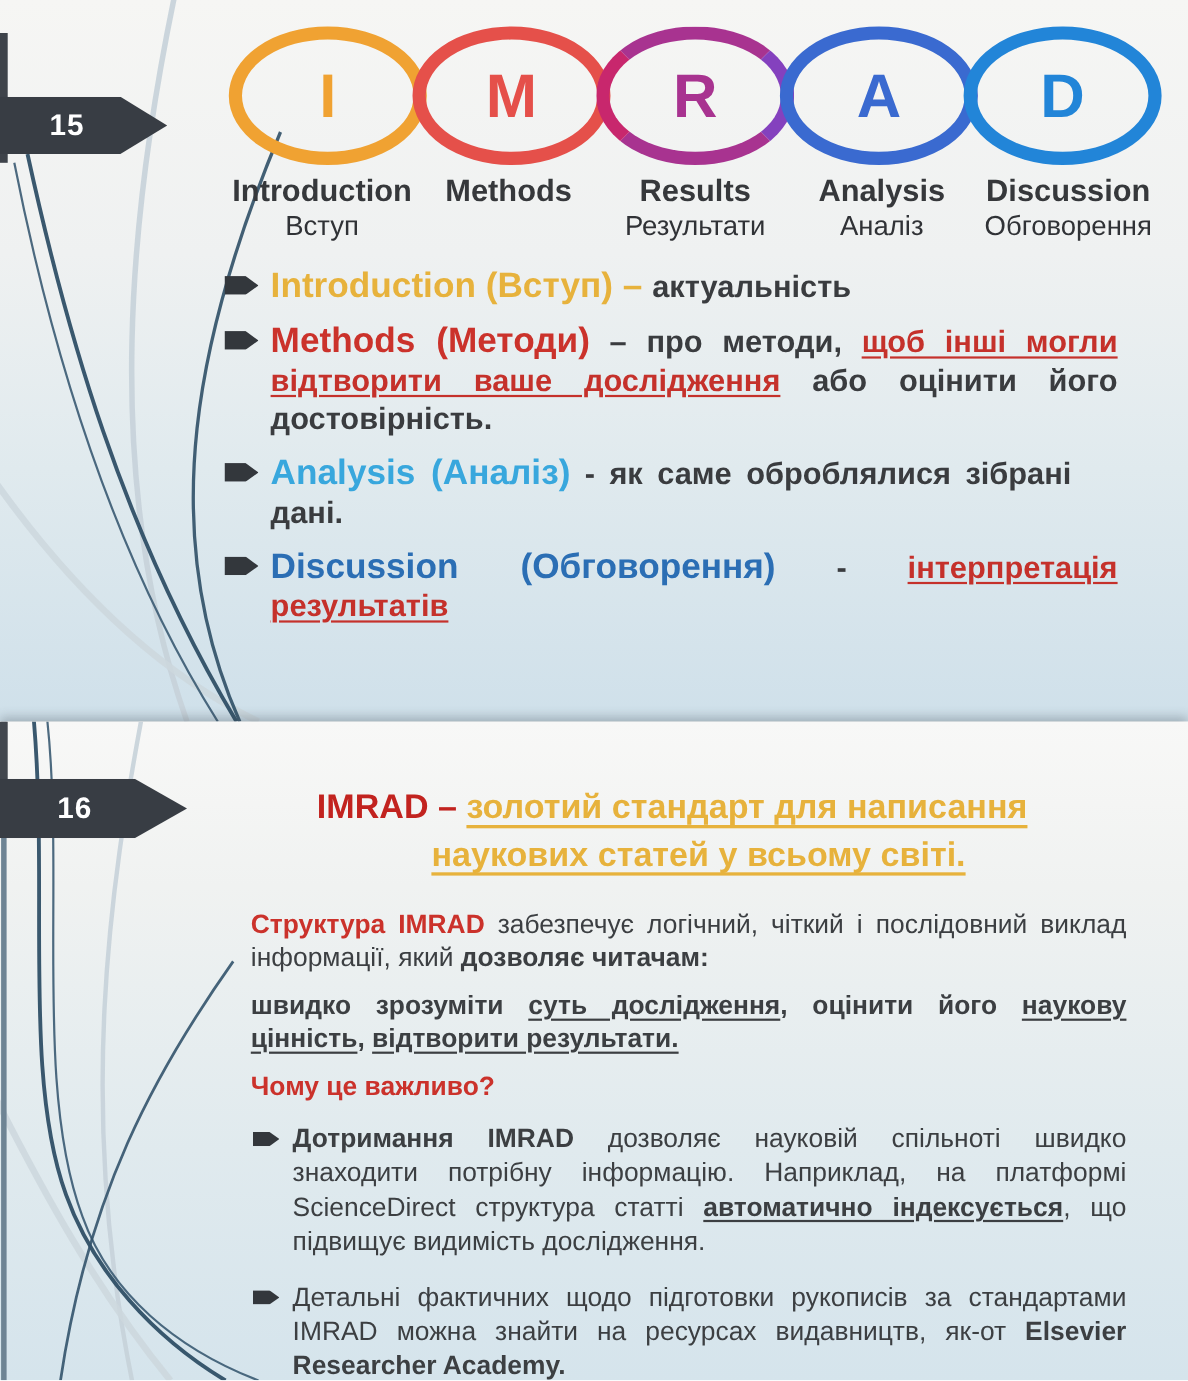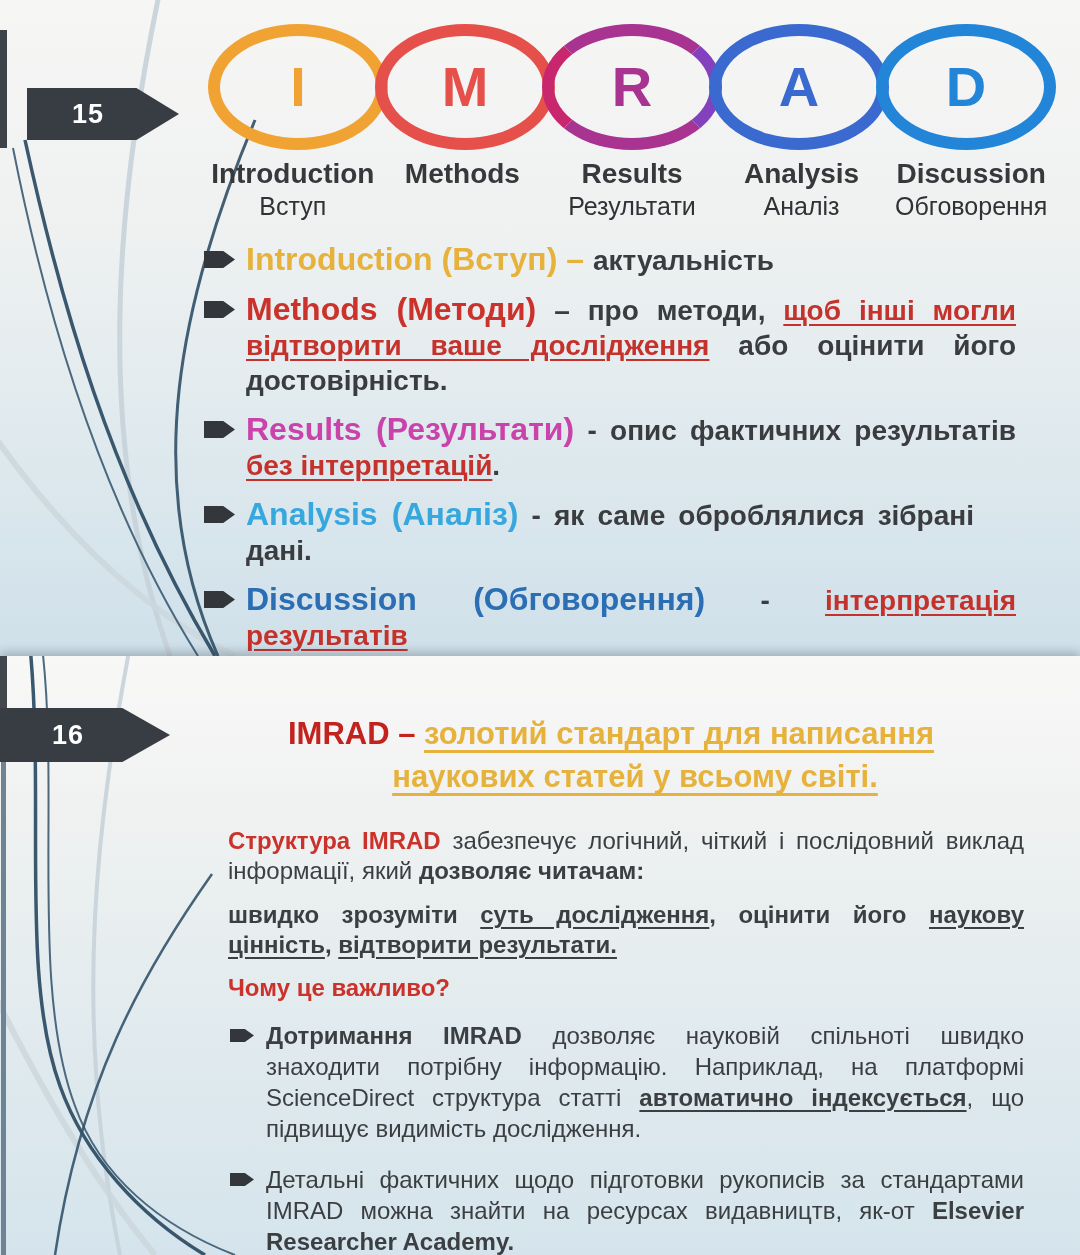--- a/index.html
+++ b/index.html
@@ -11,21 +11,21 @@
   .slide16{top:656px;height:599px;
     background:linear-gradient(180deg,#f8f8f7 0%,#f0f2f1 25%,#e0eaee 65%,#d5e4ec 100%);
     box-shadow:0 -4px 9px rgba(55,65,75,.30);}
   .decor{position:absolute;left:0;top:0;pointer-events:none;}
   .stripe15{position:absolute;left:0;top:30px;width:7px;height:118px;background:#3e434a;}
   .stripe16{position:absolute;left:1px;top:0;width:5px;height:100%;background:#6e8494;}
   .stripe16dark{position:absolute;left:0;top:0;width:7px;height:56px;background:#42474e;}
   .badge{position:absolute;left:0;display:flex;align-items:center;justify-content:center;
          color:#fff;font-weight:bold;letter-spacing:1px;
          clip-path:polygon(0 0,72% 0,100% 50%,72% 100%,0 100%);}
-  .badge15{top:88px;width:122px;height:52px;font-size:27px;padding-right:30px;margin-left:27px;}
+  .badge15{top:88px;width:122px;height:52px;font-size:27px;padding-right:30px;}
   .badge16{top:52px;width:136px;height:54px;font-size:27px;padding-right:34px;}
   
   .logo{position:absolute;left:208px;top:24px;width:848px;height:126px;display:flex;}
   .oval{box-sizing:border-box;width:180px;height:126px;border:12px solid #888;
         border-radius:50%;display:flex;align-items:center;justify-content:center;
         background:transparent;flex:none;}
   .oval + .oval{margin-left:-13px;}
   .oval span{font-size:56px;font-weight:bold;line-height:1;}
   .labels{position:absolute;left:208px;top:158px;width:848px;display:flex;}
   .labels .col{flex:1;text-align:center;}
@@ -116,24 +116,20 @@
 
     <div class="blist">
       <div class="bullet b-gap">
         <span class="mk"></span>
         <span class="term" style="color: rgb(231, 178, 60);">Introduction (Вступ) – </span><span>актуальність</span>
       </div>
       <div class="bullet b-gap">
         <span class="mk"></span>
         <span class="term" style="color: rgb(203, 50, 43);">Methods (Методи)</span><span> – про методи, </span><span class="ured" style="color: rgb(197, 49, 43);">щоб інші могли відтворити ваше дослідження</span><span> або оцінити його достовірність.</span>
       </div>
-      <div class="bullet b-gap">
-        <span class="mk"></span>
-        <span class="term" style="color: rgb(202, 67, 171);">Results (Результати)</span><span> - опис фактичних результатів </span><span class="ured" style="color: rgb(197, 49, 43);">без інтерпретацій</span><span>.</span>
-      </div>
       <div class="bullet b-gap b4pad">
         <span class="mk"></span>
         <span class="term" style="color: rgb(56, 167, 221);">Analysis (Аналіз)</span><span> - як саме оброблялися зібрані дані.</span>
       </div>
       <div class="bullet">
         <span class="mk"></span>
         <span class="term" style="color: rgb(43, 110, 180);">Discussion (Обговорення)</span><span> - </span><span class="ured" style="color: rgb(197, 49, 43);">інтерпретація результатів</span>
       </div>
     </div>
   </div>

